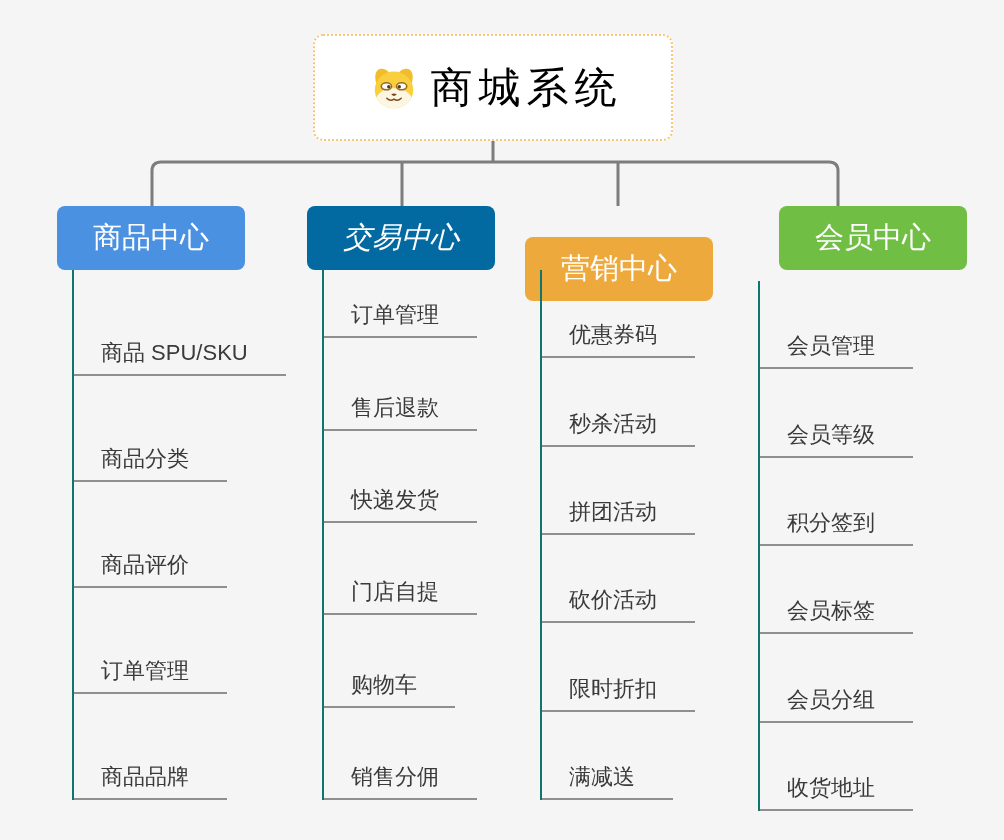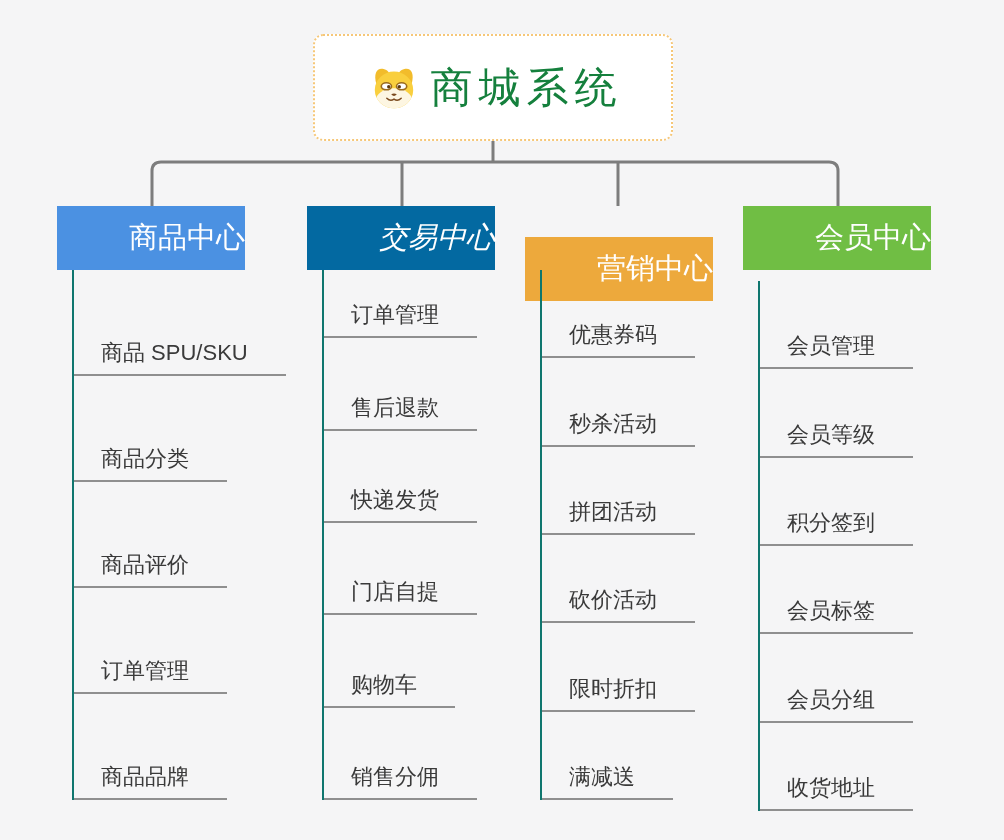--- a/index.html
+++ b/index.html
@@ -27,30 +27,30 @@
     box-sizing:border-box;
     background:#ffffff;
     border:2px dotted #f6c778;
     border-radius:10px;
     display:flex;align-items:center;justify-content:center;gap:13px;
     cursor:default;
   }
   .root-title{
     font-size:42px;
     letter-spacing:6px;
-    color:#15803d;
+    color:#000000;
     white-space:nowrap;
     margin-right:-6px;
   }
   
   .branch-node{
     position:absolute;top:206px;width:188px;height:64px;
     box-sizing:border-box;
-    border-radius:0;
-    display:flex;align-items:center;justify-content:flex-end;
+    border-radius:8px;
+    display:flex;align-items:center;justify-content:center;
     color:#ffffff;font-size:29px;
     white-space:nowrap;
   }
   .branch-0{left:57px;background:#4b91e2;}
   .branch-1{left:307px;background:#e65b5b;}
   .branch-2{left:525px;background:#eda93c;}
   .branch-3{left:743px;background:#70be44;}
   
   .leaf-col{
     position:absolute;top:270px;height:530px;width:220px;
@@ -107,21 +107,21 @@
 
   <div class="branch-node branch-0" style="background: rgb(75, 145, 226);">
     <span>商品中心</span>
   </div>
   <div class="branch-node branch-1" style="background: #0369a1; font-style: italic;">
     <span>交易中心</span>
   </div>
   <div class="branch-node branch-2" style="background: rgb(237, 169, 60); margin-top: 31px;">
     <span>营销中心</span>
   </div>
-  <div class="branch-node branch-3" style="background: rgb(112, 190, 68);">
+  <div class="branch-node branch-3" style="background: rgb(112, 190, 68); margin-left: 36px;">
     <span>会员中心</span>
   </div>
 
   <div class="leaf-col col-0">
     <div class="leaf-slot">
         <div class="leaf">商品 SPU/SKU</div>
       </div>
     <div class="leaf-slot">
         <div class="leaf">商品分类</div>
       </div>

